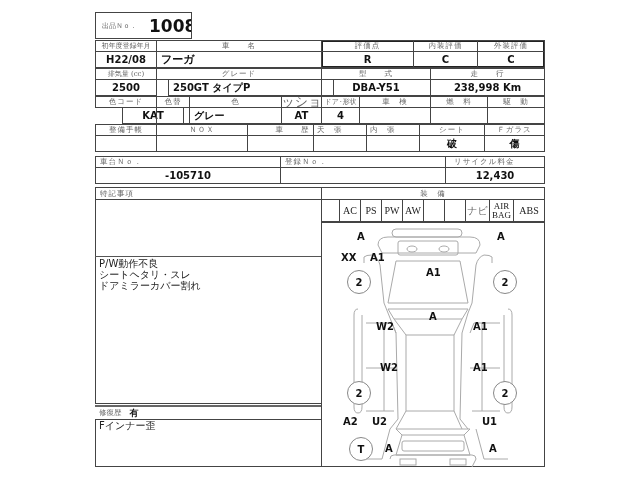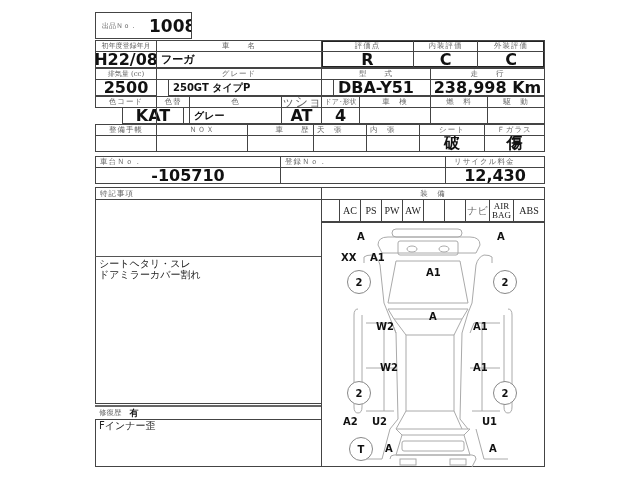--- a/index.html
+++ b/index.html
@@ -1,21 +1,21 @@
 <!DOCTYPE html>
 <html><head>
 <meta charset="utf-8">
 <style>
   * { box-sizing: border-box; margin: 0; padding: 0; }
   html, body { width: 640px; height: 480px; background: #ffffff; overflow: hidden; }
   body { position: relative; font-family: "DejaVu Sans", sans-serif; color: #111; }
   .abs { position: absolute; }
   .cell { position: absolute; border: 1px solid #444; display: flex; align-items: center; justify-content: center; overflow: hidden; white-space: nowrap; }
   .lbl { font-family: "DejaVu Serif", serif; font-size: 7.5px; color: #666; letter-spacing: 1px; }
-  .val { font-family: "DejaVu Sans", sans-serif; font-weight: bold; font-size: 16px; color: #111; }
+  .val { font-family: "DejaVu Sans", sans-serif; font-weight: bold; font-size: 10px; color: #111; }
   .val-sm { font-family: "DejaVu Sans", sans-serif; font-weight: bold; font-size: 10px; color: #111; }
   .left { justify-content: flex-start; padding-left: 4px; }
   .eq { font-family: Liberation Serif, serif; font-size: 10px; color: #222; }
   .note { font-family: "DejaVu Sans", sans-serif; font-size: 10px; color: #222; line-height: 11px; }
   .dmg { position: absolute; font-family: "DejaVu Sans", sans-serif; font-weight: bold; font-size: 10px; color: #111; }
   .tire { position: absolute; width: 24px; height: 24px; border: 1px solid #888; border-radius: 50%; display: flex; align-items: center; justify-content: center; font-weight: bold; font-size: 10px; background: #fff; }
 </style>
 </head>
 <body>
 
@@ -88,20 +88,21 @@
 <div class="cell val" style="left:280px;top:167px;width:166px;height:17px;"></div>
 <div class="cell val" style="left:445px;top:167px;width:100px;height:17px;">12,430</div>
 
 <div class="cell lbl left" style="left:95px;top:187px;width:227px;height:13px;">特記事項</div>
 
 <div class="cell lbl" style="left:321px;top:187px;width:224px;height:13px;">装　備</div>
 
 <div class="abs" style="left:95px;top:199px;width:227px;height:205px;border:1px solid #444;"></div>
 <div class="abs" style="left:95px;top:256px;width:227px;height:1px;background:#555;"></div>
 <div class="abs note" style="left:99px;top:258px;width:220px;">
+  <div>P/W動作不良</div>
   <div>シートヘタリ・スレ</div>
   <div>ドアミラーカバー割れ</div>
 </div>
 
 <div class="abs" style="left:95px;top:405px;width:227px;height:14px;border-top:2px solid #666;display:flex;align-items:center;padding-left:4px;">
   <span class="lbl" style="letter-spacing:0;">修復歴</span>
   <span style="font-weight:bold;font-size:9px;margin-left:8px;">有</span>
 </div>
 <div class="abs note" style="left:95px;top:419px;width:227px;height:48px;border:1px solid #444;padding-left:3px;">
   <span>Fインナー歪</span>

